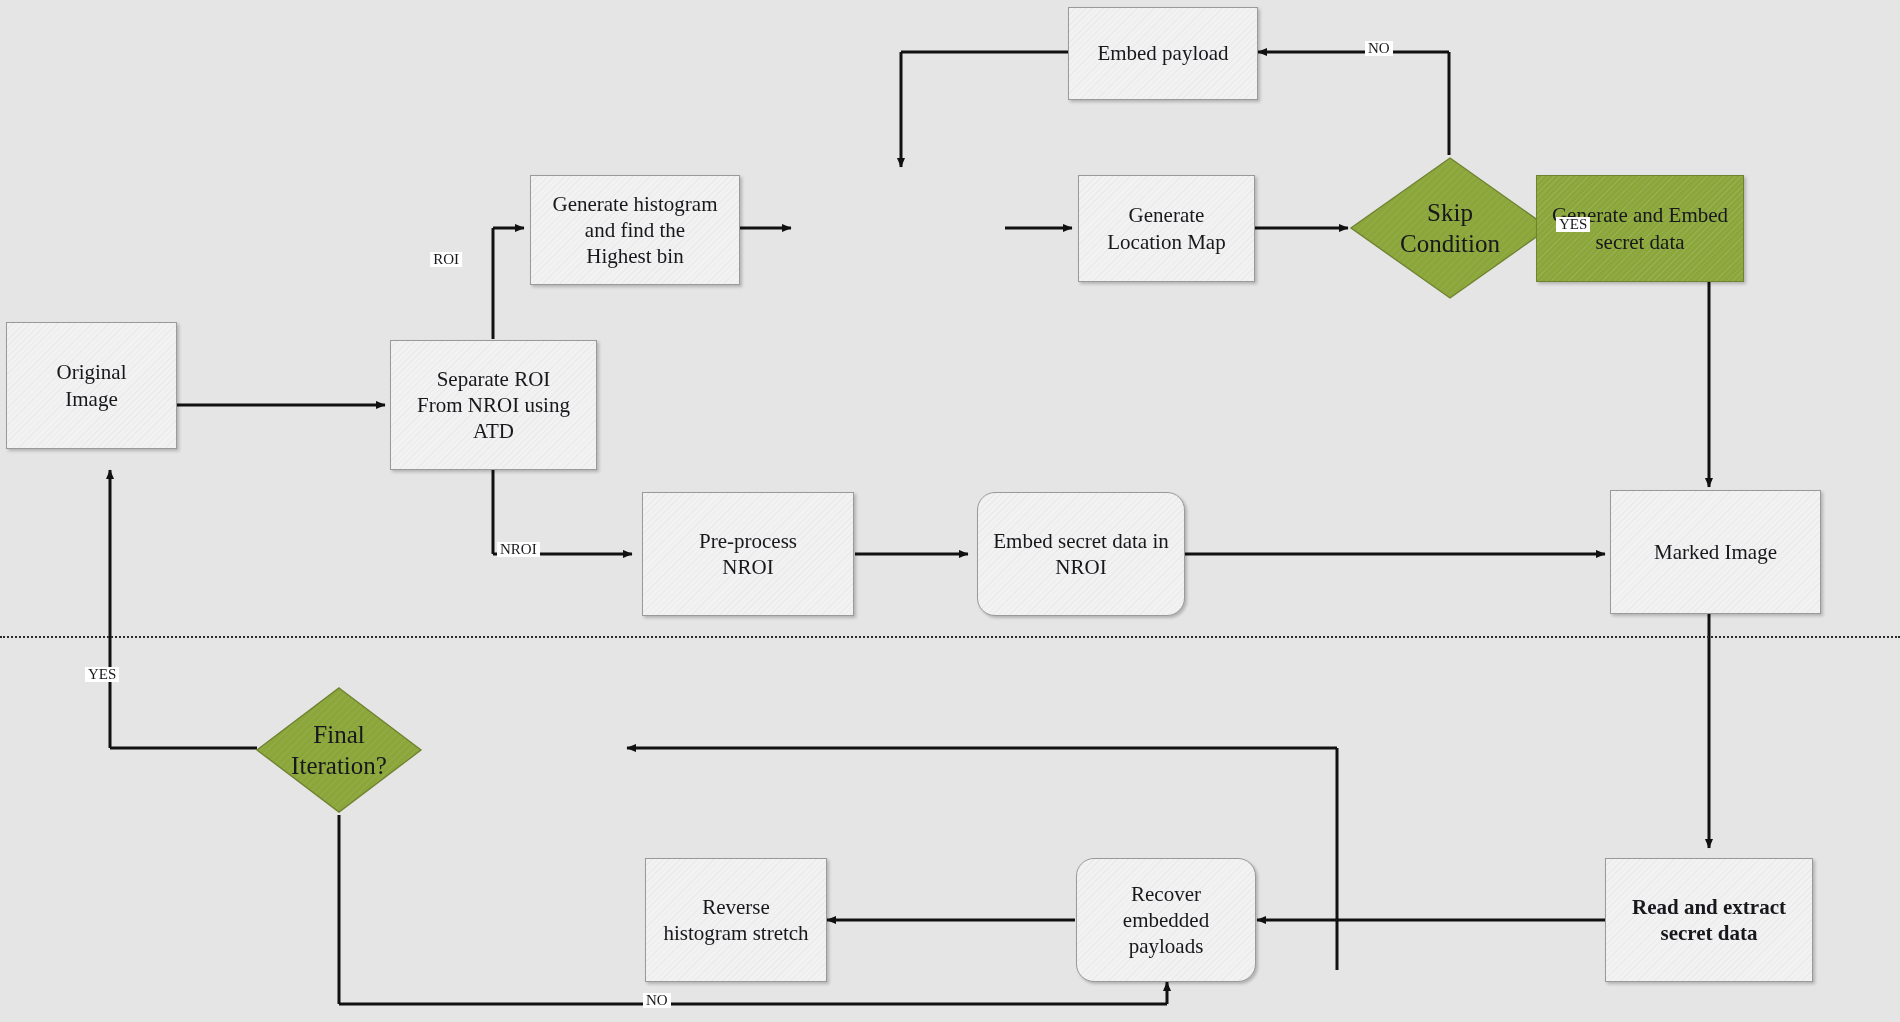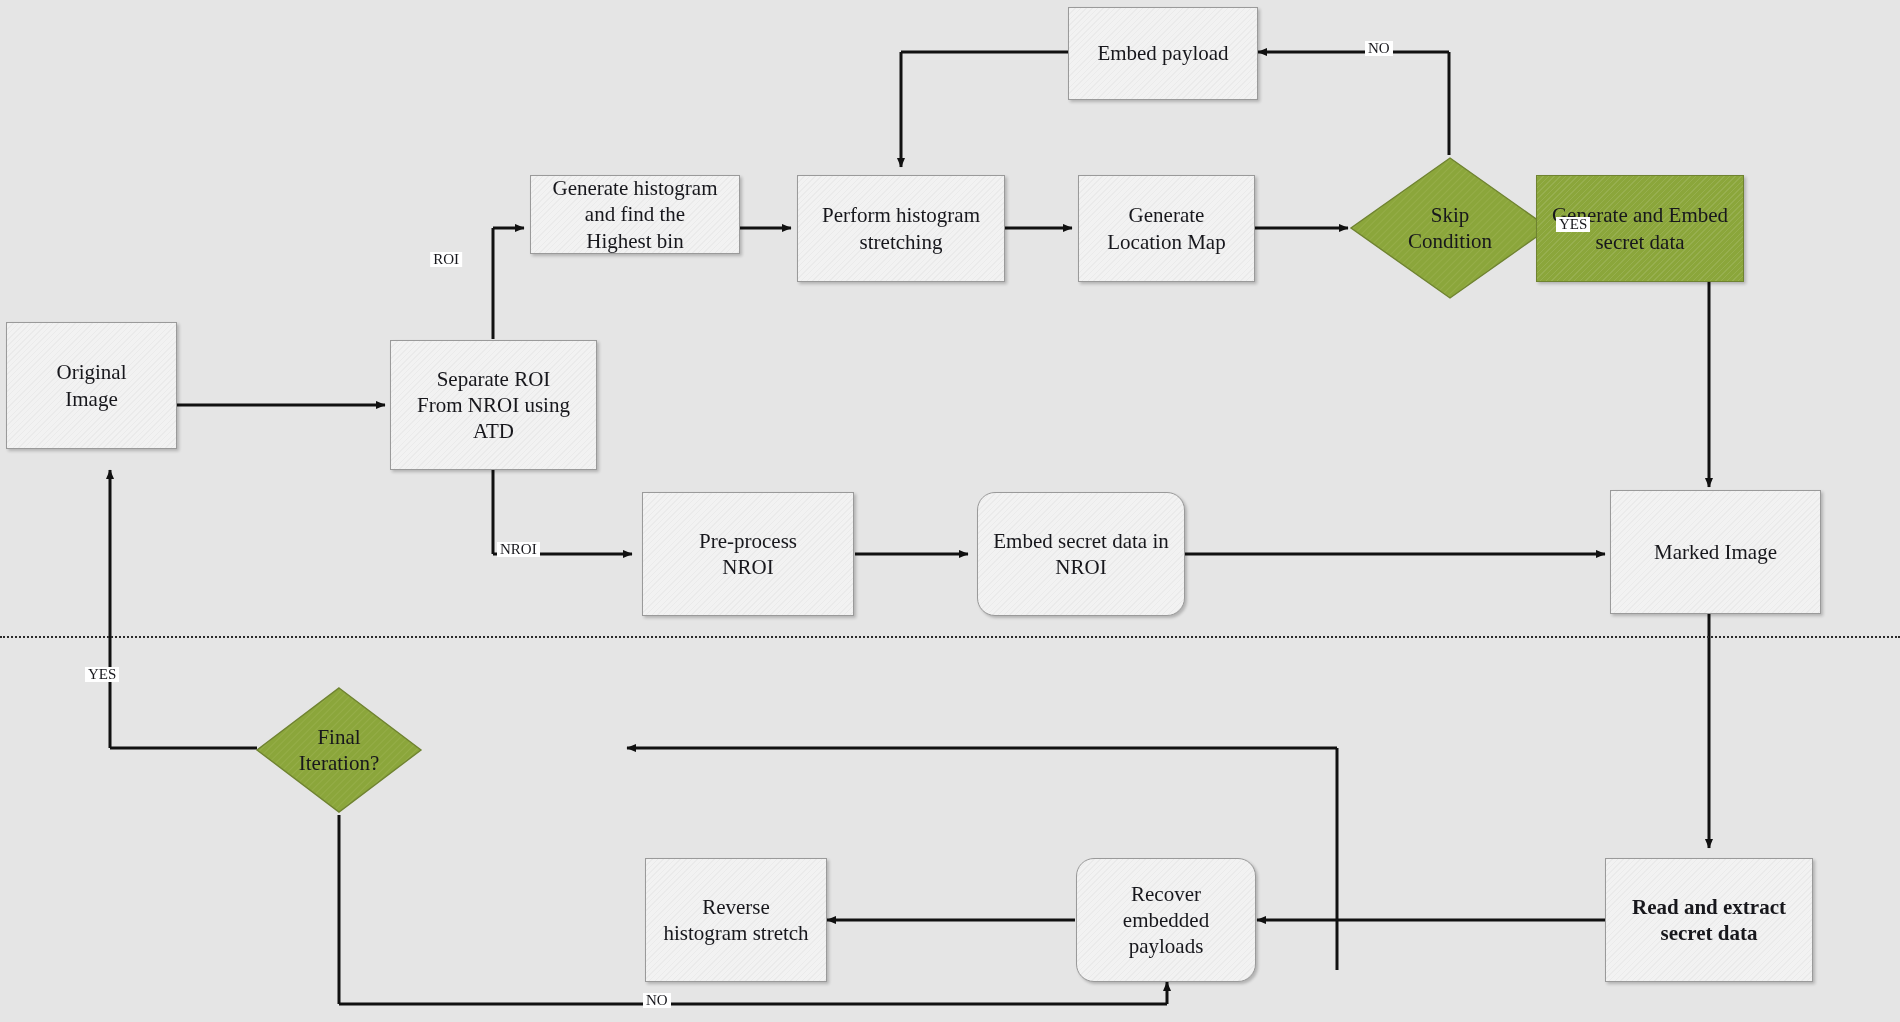--- a/index.html
+++ b/index.html
@@ -63,21 +63,21 @@
   .diamond-shape{
     position:absolute;
     left:0;top:0;
     width:100%;height:100%;
   }
   .diamond-wrap .lbl{
     position:relative;
     z-index:2;
     text-align:center;
     color:#17171c;
-    font-size:21px;
+    font-size:25px;
     line-height:1.24;
   }
   .edge-label{
     position:absolute;
     font-size:15px;
     color:#17171c;
     background:#ffffff;
     padding:0 3px;
     white-space:nowrap;
     line-height:1;
@@ -146,30 +146,26 @@
       <path d="M339,815 L339,1004"></path>
       <path d="M339,1004 L1167,1004"></path>
       <path d="M1167,1004 L1167,982" marker-end="url(#ah)"></path>
     </g>
   </svg>
 
   <div class="node proc" style="left:1068px;top:7px;width:190px;height:93px;">
     <span class="lbl" style="white-space:pre-line;">Embed payload</span>
   </div>
 
-  <div class="node proc" style="left:530px;top:175px;width:210px;height:79px;">
+  <div class="node proc" style="left:530px;top:175px;width:210px;height:110px;">
     <span class="lbl" style="white-space:pre-line;">Generate histogram
 and find the
 Highest bin</span>
   </div>
 
-  <div class="node proc" style="left:797px;top:175px;width:208px;height:107px;">
-    <span class="lbl" style="white-space:pre-line;">Perform histogram
-stretching</span>
-  </div>
 
   <div class="node proc" style="left:1078px;top:175px;width:177px;height:107px;">
     <span class="lbl" style="white-space:pre-line;">Generate
 Location Map</span>
   </div>
 
   <div class="diamond-wrap" style="left:1348px;top:155px;width:204px;height:146px;">
     <svg class="diamond-shape" viewBox="0 0 204 146" preserveAspectRatio="none" xmlns="http://www.w3.org/2000/svg">
       <defs>
         <pattern id="gh1" width="5" height="5" patternUnits="userSpaceOnUse" patternTransform="rotate(45)">

